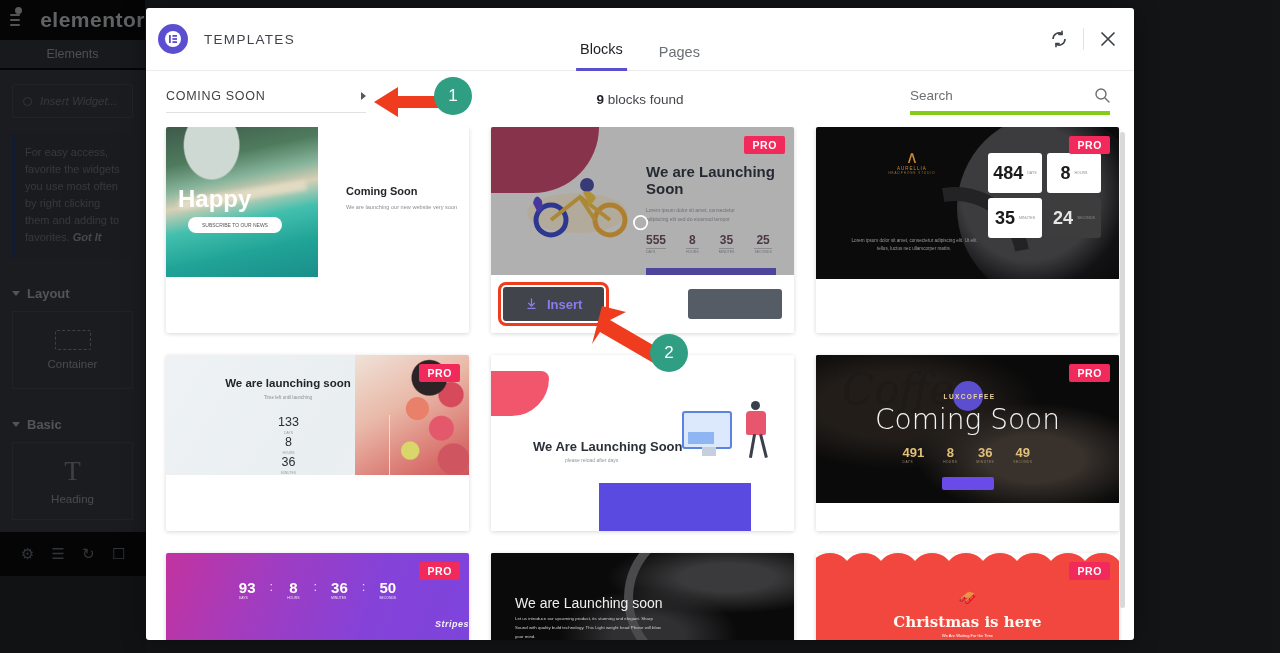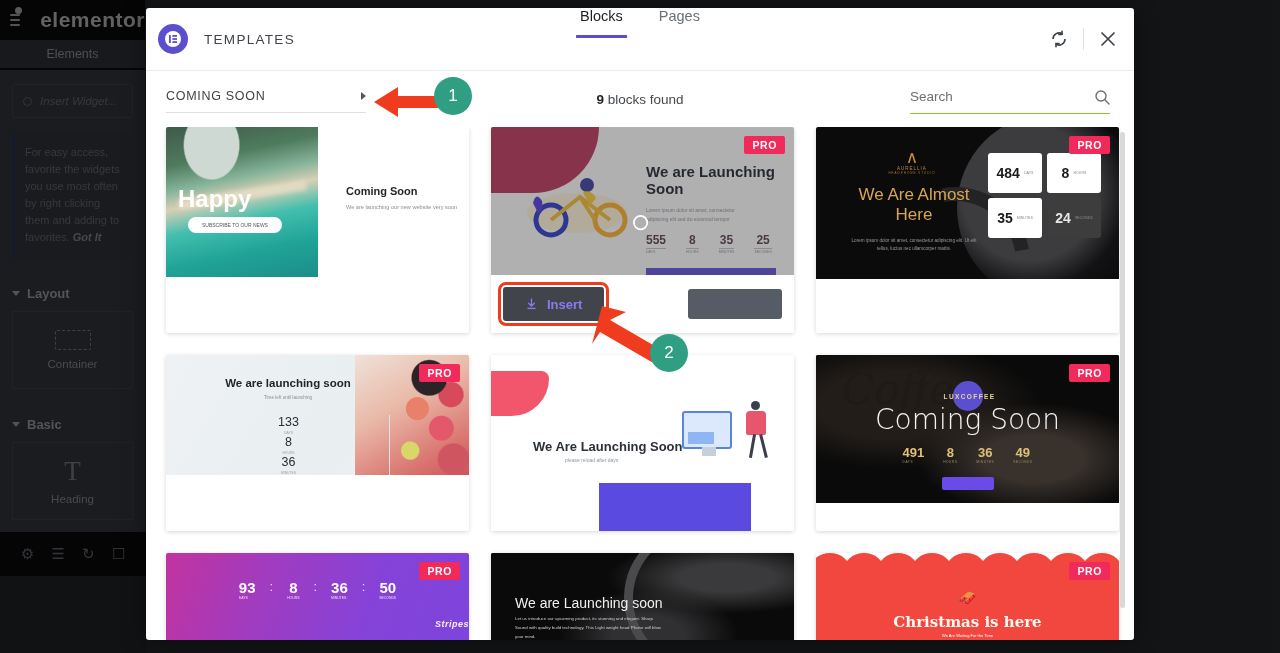--- a/index.html
+++ b/index.html
@@ -78,42 +78,42 @@
   .modal-header {
     height: 63px; display: flex; align-items: center; padding: 0 16px 0 12px;
     border-bottom: 1px solid #ececec; flex: none; position: relative;
   }
   .logo {
     width: 30px; height: 30px; border-radius: 50%; background: #5b4fcf;
     display: flex; align-items: center; justify-content: center; flex: none;
   }
   .logo svg { display: block; }
   .modal-title { margin-left: 16px; font-size: 13.5px; letter-spacing: 1.3px; color: #40444a; }
-  .tabs { position: absolute; left: 50%; transform: translateX(-50%); top: 0; height: 63px; display: flex; align-items: flex-start; gap: 28px; }
+  .tabs { position: absolute; left: 50%; transform: translateX(-50%); top: 0; height: 63px; display: flex; align-items: flex-end; gap: 28px; }
   .tab { padding: 0 4px 11px; font-size: 14.5px; color: #6b7075; cursor: pointer; }
   .tab.active { color: #1d2125; border-bottom: 3px solid #5b4fcf; }
   .hdr-actions { margin-left: auto; display: flex; align-items: center; gap: 14px; }
   .sync-icon, .close-icon { color: #3f4347; cursor: pointer; display: flex; }
   .divider-v { width: 1px; height: 22px; background: #e2e2e2; }
 
   .subbar {
     height: 56px; flex: none; display: flex; align-items: center;
     padding: 0 24px 0 20px; position: relative;
   }
   .cat-select {
     width: 200px; border-bottom: 1px solid #e0e0e0; padding-bottom: 9px;
     display: flex; align-items: center; justify-content: space-between;
     cursor: pointer; margin-top: 4px;
   }
   .cat-label { font-size: 12.5px; letter-spacing: .7px; color: #3f4347; }
   .cat-arrow { width: 0; height: 0; border-top: 4px solid transparent; border-bottom: 4px solid transparent; border-left: 5px solid #55595e; }
   .blocks-count { position: absolute; left: 50%; transform: translateX(-50%); font-size: 13.5px; color: #44484d; }
   .blocks-count b { color: #1d2125; }
   .search-box {
-    margin-left: auto; width: 200px; border-bottom: 1px solid #84cc16;
+    margin-left: auto; width: 200px; border-bottom: 4px solid #84cc16;
     display: flex; align-items: center; justify-content: space-between; padding-bottom: 8px; margin-top: 4px;
   }
   .search-box input { border: none; outline: none; font-size: 13.5px; color: #3f4347; width: 165px; font-family: "Liberation Sans", sans-serif; background: transparent; }
   .search-box input::placeholder { color: #6b7075; }
 
   .grid-wrap { flex: 1; overflow: hidden; position: relative; padding: 0 24px 0 20px; }
   .grid { display: grid; grid-template-columns: repeat(3, 303px); gap: 22px 22px; }
   .card { background: #fff; border-radius: 2px; box-shadow: 0 1px 4px rgba(0,0,0,.16); overflow: hidden; position: relative; cursor: pointer; }
   .thumb { position: relative; overflow: hidden; }
   .pro-badge {
@@ -174,21 +174,21 @@
              border: 14px solid #232326; border-color: #232326 transparent transparent transparent; transform: rotate(35deg); }
   .t3 .brandmark { position: absolute; left: 62px; top: 22px; text-align: center; width: 68px; }
   .t3 .brandmark .a { color: #c98a32; font-size: 17px; line-height: 1; }
   .t3 .brandmark .nm { color: #c98a32; font-size: 4.5px; letter-spacing: 1px; }
   .t3 .h { position: absolute; left: 28px; top: 58px; width: 140px; text-align: center;
            color: #d7a552; font-size: 17px; line-height: 1.15; }
   .t3 .p { position: absolute; left: 30px; top: 110px; width: 136px; text-align: center; font-size: 4.6px; color: #9a9a9c; line-height: 1.8; }
   .t3 .grid4 { position: absolute; right: 18px; top: 26px; display: grid; grid-template-columns: 54px 54px; gap: 5px; }
   .t3 .cell { height: 40px; background: #fff; border-radius: 3px; display: flex; align-items: center; justify-content: center; gap: 4px; }
   .t3 .cell.dark { background: #3d3d3d; }
-  .t3 .cell .n { font-size: 14px; font-weight: bold; color: #1b1b1b; }
+  .t3 .cell .n { font-size: 18px; font-weight: bold; color: #1b1b1b; }
   .t3 .cell.dark .n { color: #e6e6e6; }
   .t3 .cell .u { font-size: 3.6px; color: #8d8d8d; }
 
   
   .t4 { height: 120px; background: linear-gradient(120deg,#eef2f4 0%, #e9eef1 60%, #f6f6f6 100%); position: relative; overflow: hidden; }
   .t4 .h { position: absolute; left: 22px; top: 22px; width: 200px; text-align: center; font-size: 11.5px; font-weight: bold; color: #22262b; }
   .t4 .s { position: absolute; left: 22px; top: 40px; width: 200px; text-align: center; font-size: 4.6px; color: #8a8d91; }
   .t4 .cd { position: absolute; left: 22px; top: 60px; width: 202px; display: flex; flex-direction: column; }
   .t4 .cd > div { flex: 1; text-align: center; border-right: 1px solid #dfe3e6; }
   .t4 .cd > div:last-child { border-right: none; }
@@ -479,21 +479,20 @@
         <div class="card">
           <div class="thumb t3">
             <div class="pro-badge">PRO</div>
             <div class="glow"></div>
             <div class="arc"></div>
             <div class="brandmark">
               <div class="a">∧</div>
               <div class="nm">AURELLIA</div>
               <div class="nm" style="font-size:3px;opacity:.8">HEADPHONE STUDIO</div>
             </div>
-            <div class="h">We Are Almost Here</div>
             <div class="p">Lorem ipsum dolor sit amet, consectetur adipiscing elit. Ut elit tellus, luctus nec ullamcorper mattis.</div>
             <div class="grid4">
               <div class="cell">
                   <span class="n">484</span>
                   <span class="u">DAYS</span>
                 </div>
               <div class="cell">
                   <span class="n">8</span>
                   <span class="u">HOURS</span>
                 </div>

